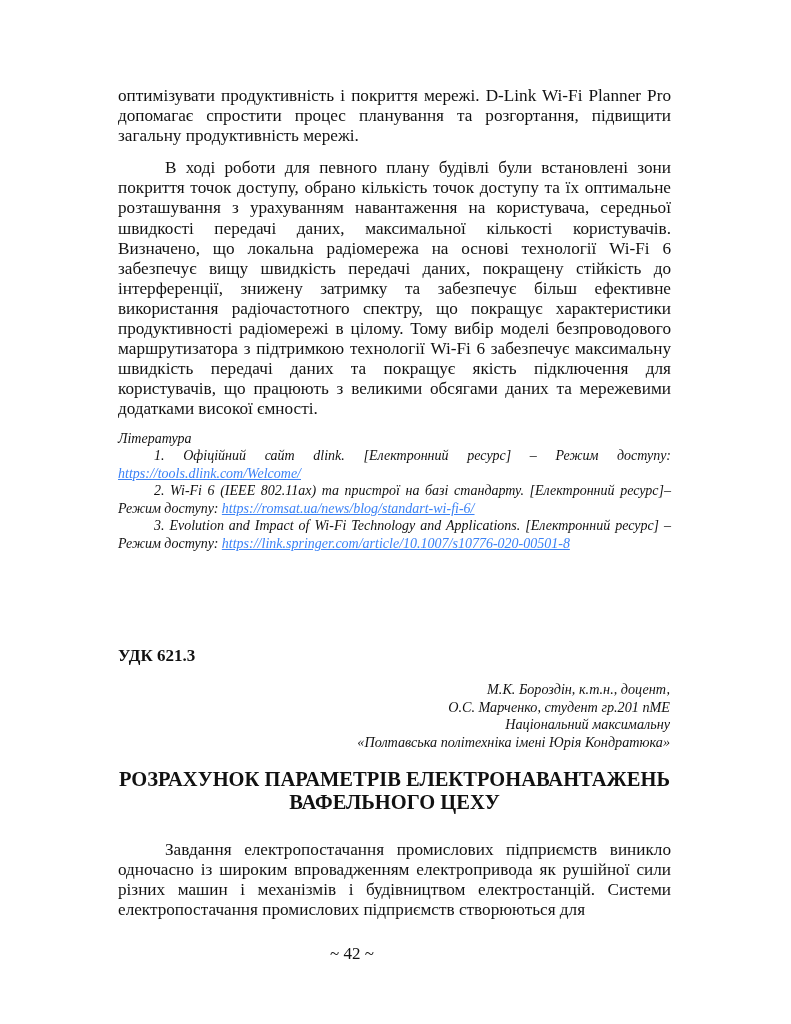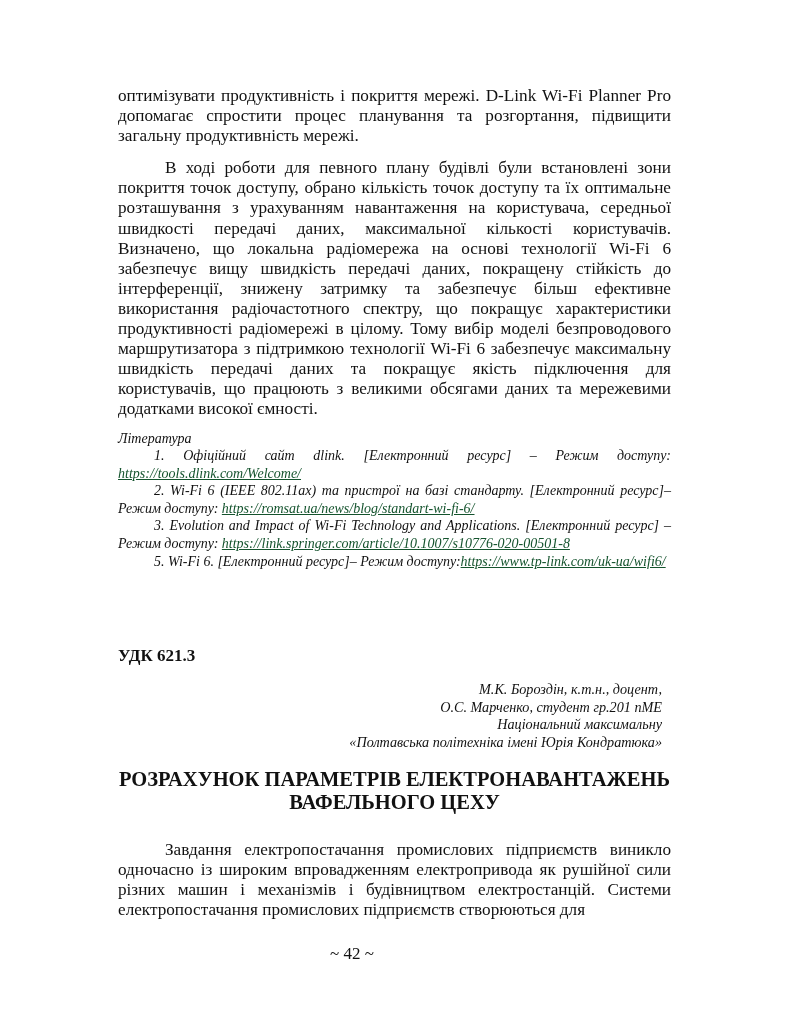--- a/index.html
+++ b/index.html
@@ -2,40 +2,39 @@
 <html><head>
   <meta charset="utf-8">
   <style>
     html, body { margin: 0; padding: 0; background: #ffffff; }
     body { width: 791px; height: 1024px; position: relative; overflow: hidden; color: #111; font-family: "Liberation Serif", "DejaVu Serif", serif; }
     .page { position: absolute; left: 118px; top: 86px; width: 553px; }
     .p { font-size: 17.2px; line-height: 20.1px; text-align: justify; margin: 0; hyphens: none; }
     .indent { text-indent: 47px; margin-top: 12px; }
     .lit-title { font-style: italic; font-size: 14px; line-height: 17.6px; margin-top: 10px; }
     .ref { font-style: italic; font-size: 14px; line-height: 17.6px; text-align: justify; text-indent: 36px; margin: 0; }
-    .ref a { color: #14532d; text-decoration: underline; }
+    .ref a { color: #3b82f6; text-decoration: underline; }
     .udk { position: absolute; left: 118px; top: 646px; font-weight: bold; font-size: 17px; font-family: Liberation Serif, serif; }
-    .authors { position: absolute; right: 129px; top: 681px; text-align: right; font-style: italic; font-size: 14.2px; line-height: 17.6px; }
+    .authors { position: absolute; right: 121px; top: 681px; text-align: right; font-style: italic; font-size: 14.2px; line-height: 17.6px; }
     .title { position: absolute; left: 118px; width: 553px; top: 768px; text-align: center; font-weight: bold; font-size: 20.5px; line-height: 23px; }
     .body2 { position: absolute; left: 118px; width: 553px; top: 828px; }
     .pageno { position: absolute; left: 0; width: 704px; top: 944px; text-align: center; font-size: 17px; }
   </style>
 </head>
 <body>
 
 <div class="page">
   <p class="p">оптимізувати продуктивність і покриття мережі. D-Link Wi-Fi Planner Pro допомагає спростити процес планування та розгортання, підвищити загальну продуктивність мережі.</p>
   <p class="p indent">В ході роботи для певного плану будівлі були встановлені зони покриття точок доступу, обрано кількість точок доступу та їх оптимальне розташування з урахуванням навантаження на користувача, середньої швидкості передачі даних, максимальної кількості користувачів. Визначено, що локальна радіомережа на основі технології Wi-Fi 6 забезпечує вищу швидкість передачі даних, покращену стійкість до інтерференції, знижену затримку та забезпечує більш ефективне використання радіочастотного спектру, що покращує характеристики продуктивності радіомережі в цілому. Тому вибір моделі безпроводового маршрутизатора з підтримкою технології Wi-Fi 6 забезпечує максимальну швидкість передачі даних та покращує якість підключення для користувачів, що працюють з великими обсягами даних та мережевими додатками високої ємності.</p>
 
   <div class="lit-title">Література</div>
   <div>
     <p class="ref"><span>1. Офіційний сайт dlink. [Електронний ресурс] – Режим доступу: </span><a>https://tools.dlink.com/Welcome/</a></p>
     <p class="ref"><span>2. Wi-Fi 6 (IEEE 802.11ax) та пристрої на базі стандарту. [Електронний ресурс]– Режим доступу: </span><a>https://romsat.ua/news/blog/standart-wi-fi-6/</a></p>
     <p class="ref"><span>3. Evolution and Impact of Wi-Fi Technology and Applications. [Електронний ресурс] – Режим доступу: </span><a>https://link.springer.com/article/10.1007/s10776-020-00501-8</a></p>
-    <p class="ref"><span>5. Wi-Fi 6. [Електронний ресурс]– Режим доступу:</span><a>https://www.tp-link.com/uk-ua/wifi6/</a></p>
   </div>
 </div>
 
 <div class="udk">УДК 621.3</div>
 
 <div class="authors">
   <div>М.К. Бороздін, к.т.н., доцент,</div>
   <div>О.С. Марченко, студент гр.201 пМЕ</div>
   <div>Національний максимальну</div>
   <div>«Полтавська політехніка імені Юрія Кондратюка»</div>

